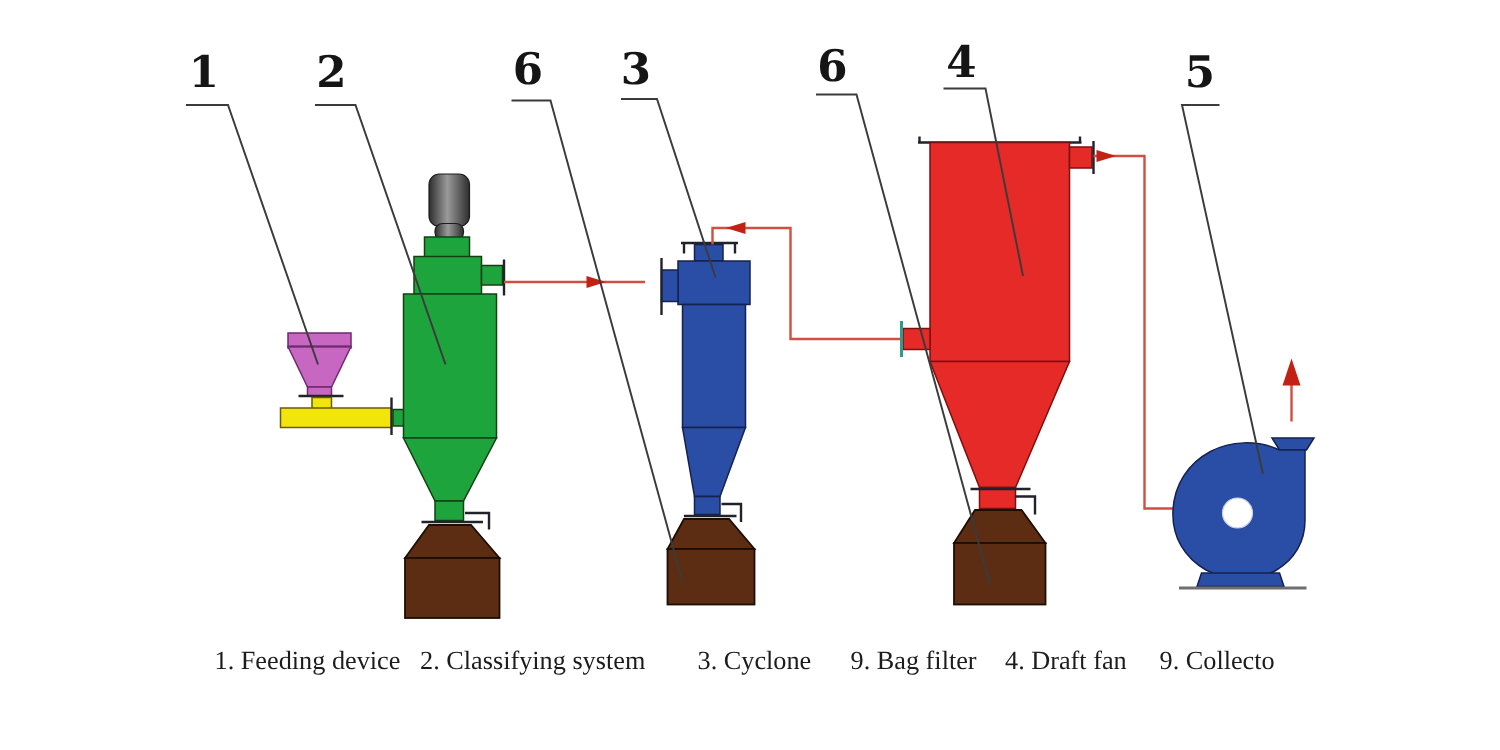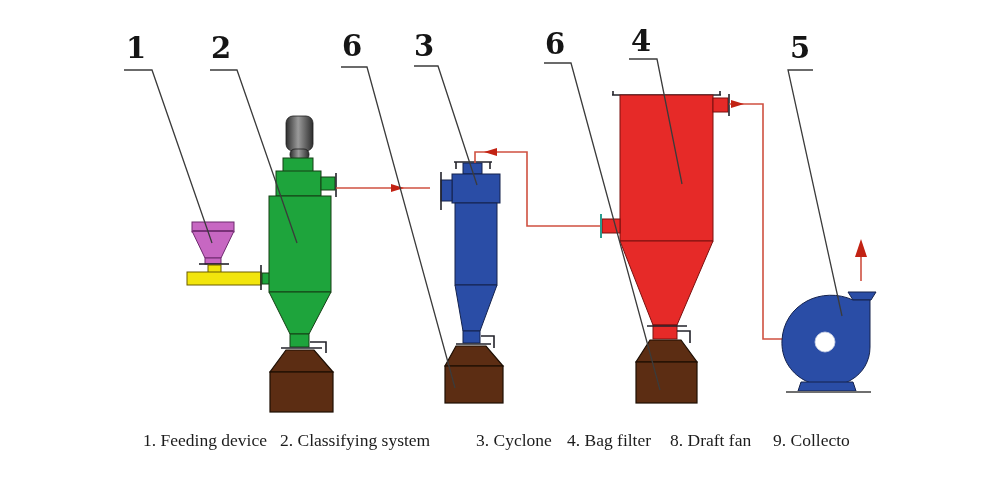--- a/index.html
+++ b/index.html
@@ -161,18 +161,18 @@
   <div class="callout" style="left:221px;top:34px"><span>2</span></div>
   <div class="callout" style="left:352px;top:32px"><span>6</span></div>
   <div class="callout" style="left:424px;top:32px"><span>3</span></div>
   <div class="callout" style="left:555px;top:30px"><span>6</span></div>
   <div class="callout" style="left:641px;top:27px"><span>4</span></div>
   <div class="callout" style="left:800px;top:34px"><span>5</span></div>
 
   <div>
     <span class="legend-item" style="left:143px">1. Feeding device</span>
     <span class="legend-item" style="left:280px">2. Classifying system</span>
-    <span class="legend-item" style="left:476px">3. Cyclone</span>
-    <span class="legend-item" style="left:567px">4. Bag filter</span>
-    <span class="legend-item" style="left:670px">8. Draft fan</span>
+    <span class="legend-item" style="left:465px">3. Cyclone</span>
+    <span class="legend-item" style="left:567px">9. Bag filter</span>
+    <span class="legend-item" style="left:670px">4. Draft fan</span>
     <span class="legend-item" style="left:773px">9. Collecto</span>
   </div>
 </div>
 
 </body></html>

